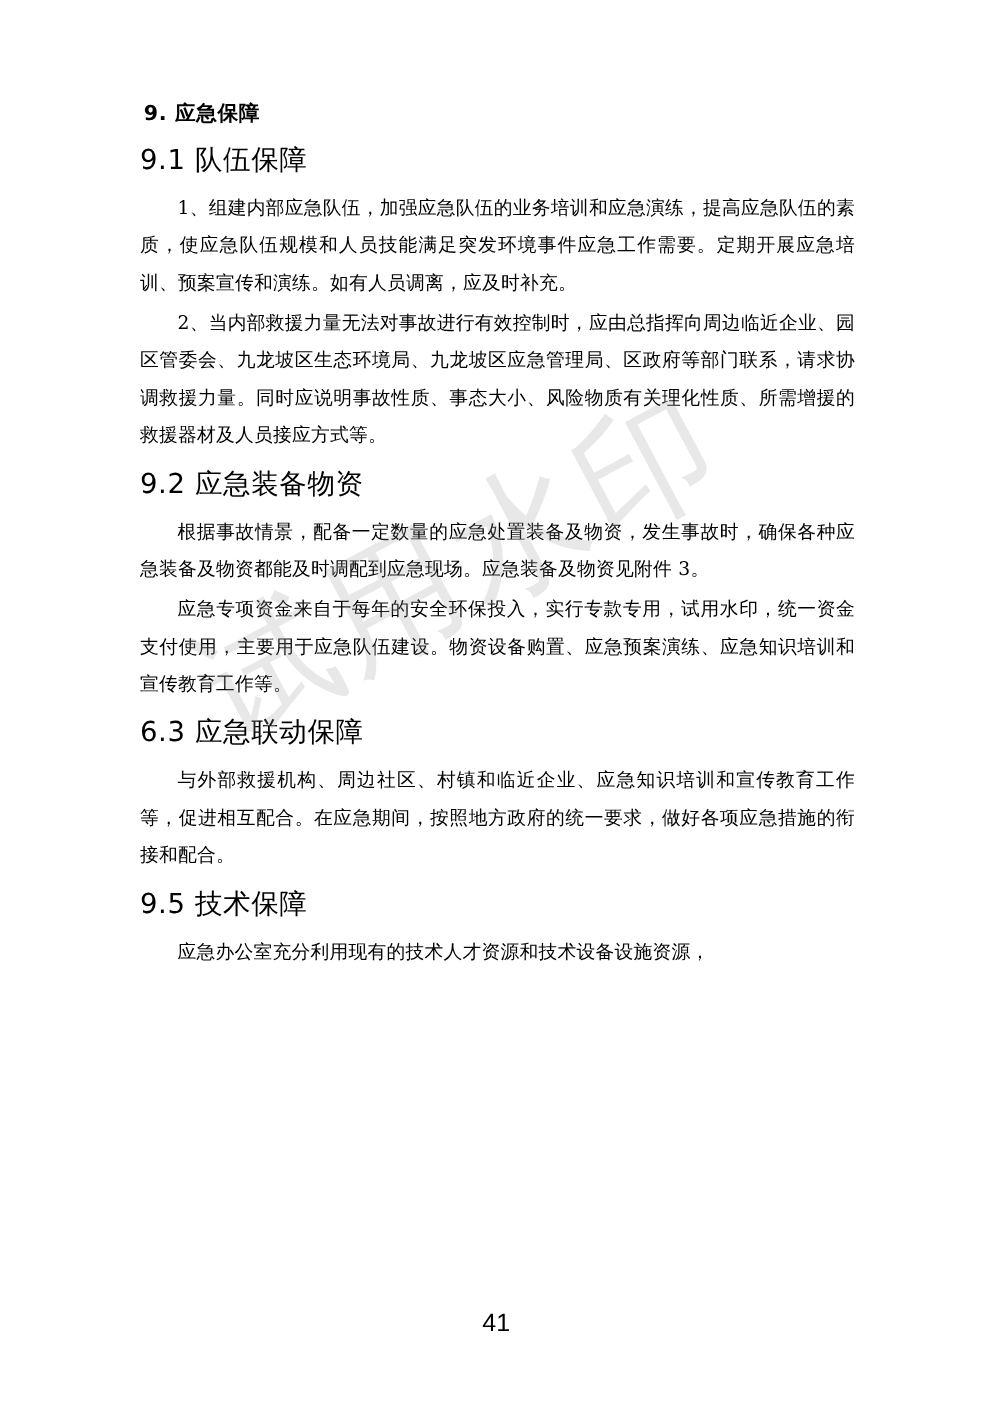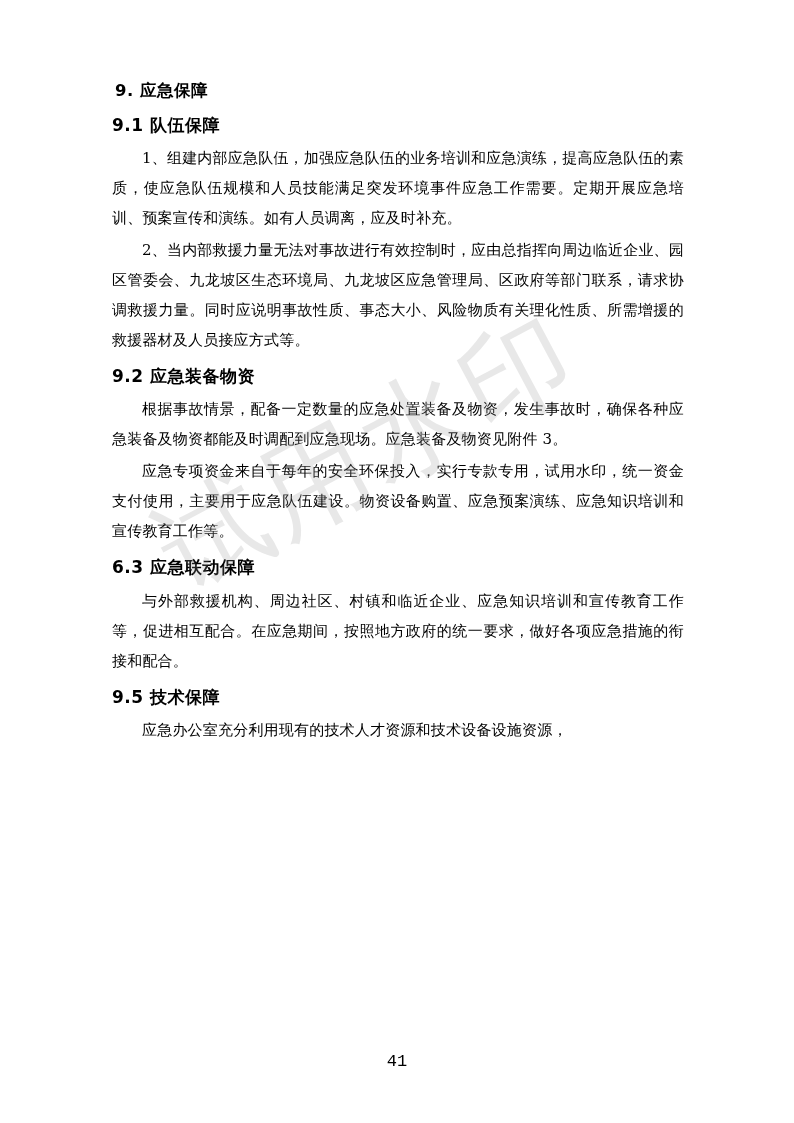--- a/index.html
+++ b/index.html
@@ -49,43 +49,43 @@
   h2.heading {
     font-family: "DejaVu Sans", "Liberation Sans", sans-serif;
     font-size: 16.5px;
     font-weight: bold;
     margin: 0 0 6px 3px;
     line-height: 1.55;
     letter-spacing: 0.5px;
   }
   h3.subheading {
     font-family: "DejaVu Sans", "Liberation Sans", sans-serif;
-    font-size: 17px;
-    font-weight: bold;
+    font-size: 22px;
+    font-weight: normal;
     margin: 8px 0 5px 0;
     line-height: 1.55;
     letter-spacing: 0.5px;
   }
   p.para {
     font-size: 15px;
     line-height: 2.0;
     margin: 0 0 2px 0;
     text-align: justify;
     text-justify: inter-ideograph;
     text-indent: 2em;
     letter-spacing: 0.2px;
   }
   .pagenum {
     position: absolute;
     left: 0;
     right: 0;
     bottom: 52px;
     text-align: center;
-    font-size: 17px;
-    font-family: Liberation Mono, monospace;
+    font-size: 20px;
+    font-family: Liberation Sans, sans-serif;
     z-index: 3;
   }
 </style>
 </head>
 <body>
 
 <div class="page">
 
   <div class="watermark">
     <span>试用水印</span>

